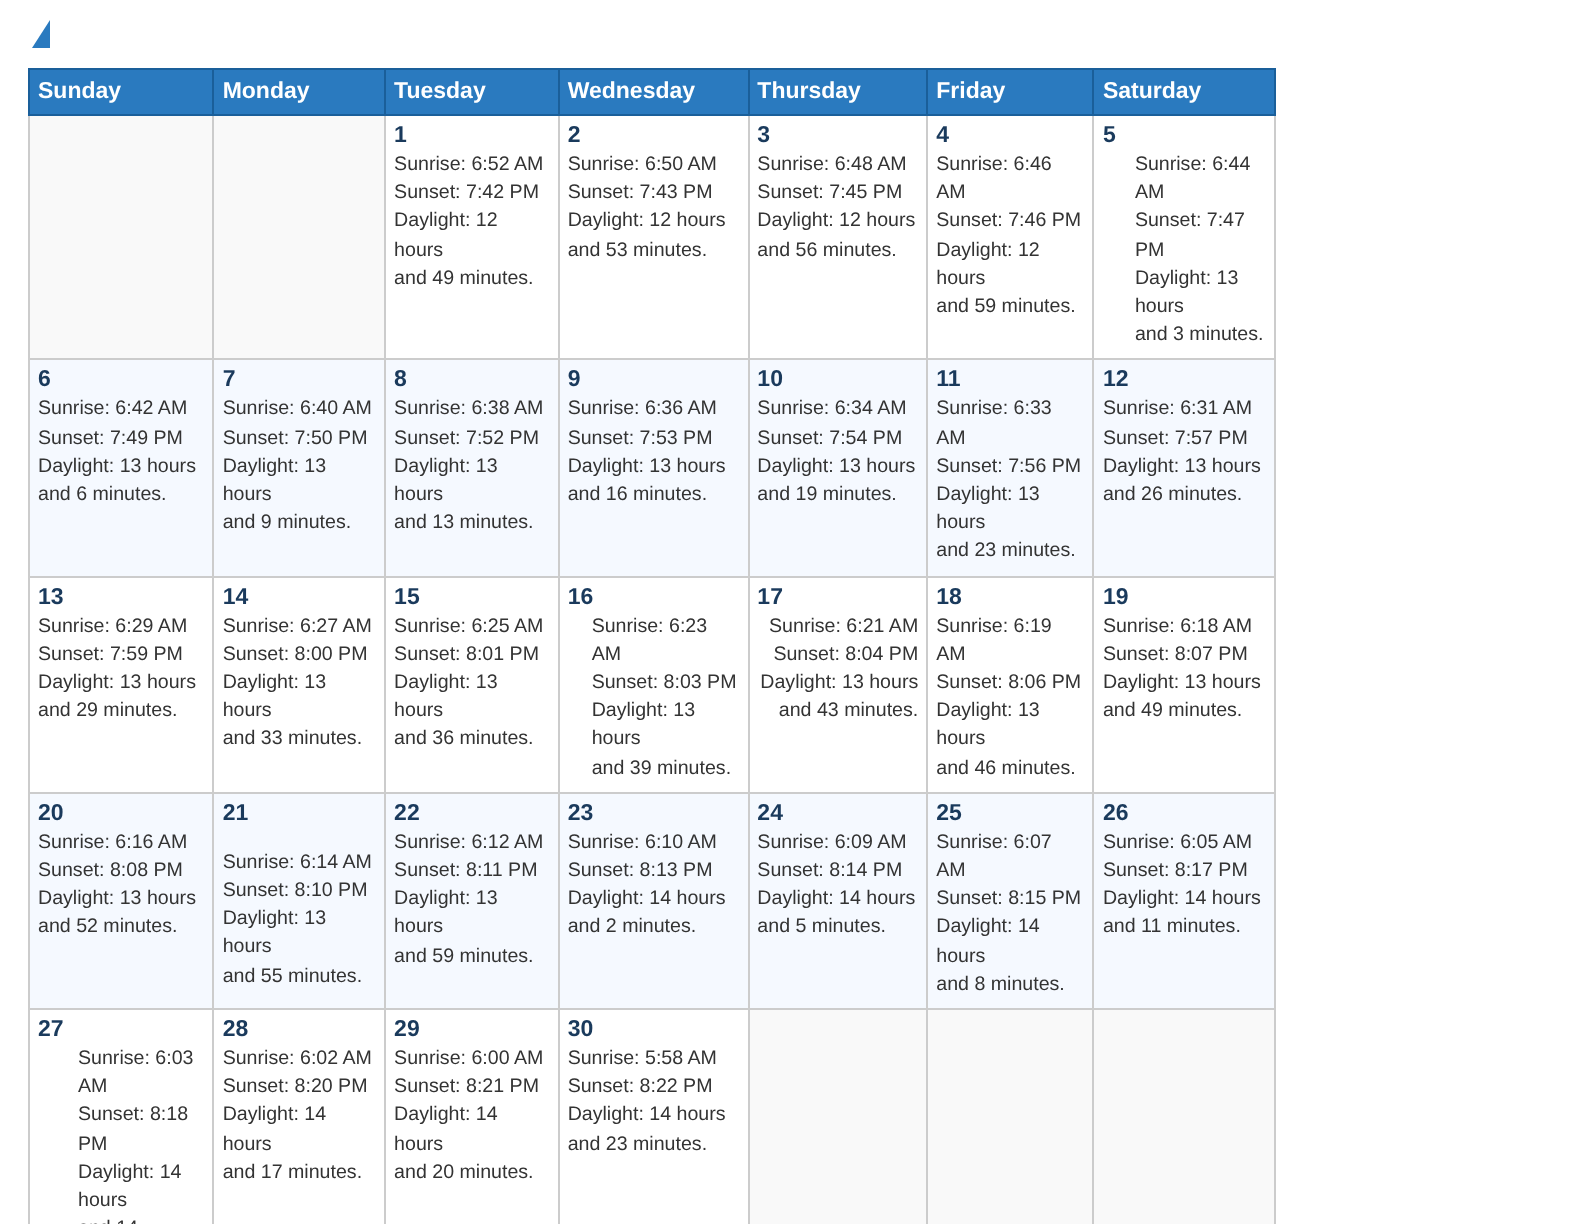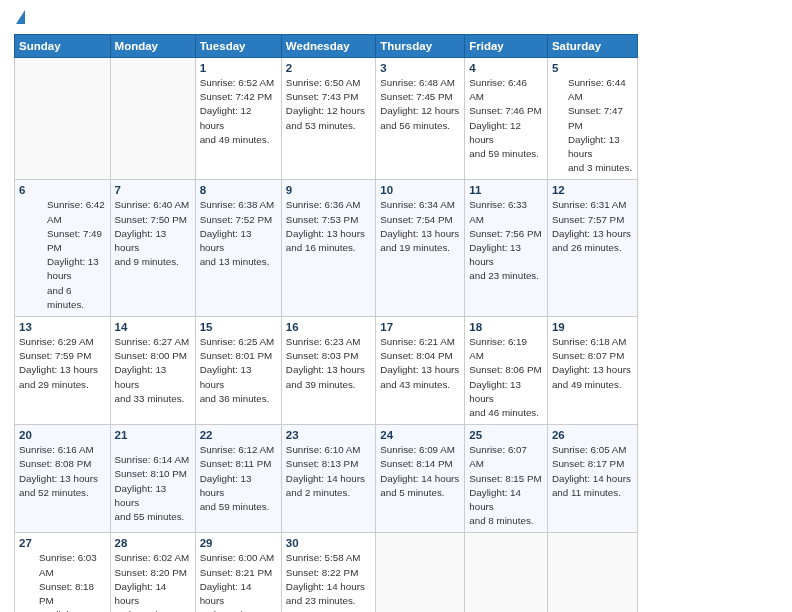--- a/index.html
+++ b/index.html
@@ -169,21 +169,21 @@
             <span class="day-num">5</span>
             <div class="day-info" style="white-space: pre-line; margin-left: 16px;">Sunrise: 6:44 AM
 Sunset: 7:47 PM
 Daylight: 13 hours
 and 3 minutes.</div>
           </td>
         </tr>
         <tr>
           <td>
             <span class="day-num">6</span>
-            <div class="day-info" style="white-space: pre-line; margin-left: 28px;">Sunrise: 6:42 AM
+            <div class="day-info" style="white-space: pre-line;">Sunrise: 6:42 AM
 Sunset: 7:49 PM
 Daylight: 13 hours
 and 6 minutes.</div>
           </td>
           <td>
             <span class="day-num">7</span>
             <div class="day-info" style="white-space: pre-line;">Sunrise: 6:40 AM
 Sunset: 7:50 PM
 Daylight: 13 hours
 and 9 minutes.</div>
@@ -241,28 +241,28 @@
           </td>
           <td>
             <span class="day-num">15</span>
             <div class="day-info" style="white-space: pre-line;">Sunrise: 6:25 AM
 Sunset: 8:01 PM
 Daylight: 13 hours
 and 36 minutes.</div>
           </td>
           <td>
             <span class="day-num">16</span>
-            <div class="day-info" style="white-space: pre-line;">Sunrise: 6:23 AM
+            <div class="day-info" style="white-space: pre-line; margin-left: 12px;">Sunrise: 6:23 AM
 Sunset: 8:03 PM
 Daylight: 13 hours
 and 39 minutes.</div>
           </td>
           <td>
             <span class="day-num">17</span>
-            <div class="day-info" style="white-space: pre-line;">Sunrise: 6:21 AM
+            <div class="day-info" style="white-space: pre-line; text-align: right;">Sunrise: 6:21 AM
 Sunset: 8:04 PM
 Daylight: 13 hours
 and 43 minutes.</div>
           </td>
           <td>
             <span class="day-num">18</span>
             <div class="day-info" style="white-space: pre-line;">Sunrise: 6:19 AM
 Sunset: 8:06 PM
 Daylight: 13 hours
 and 46 minutes.</div>

